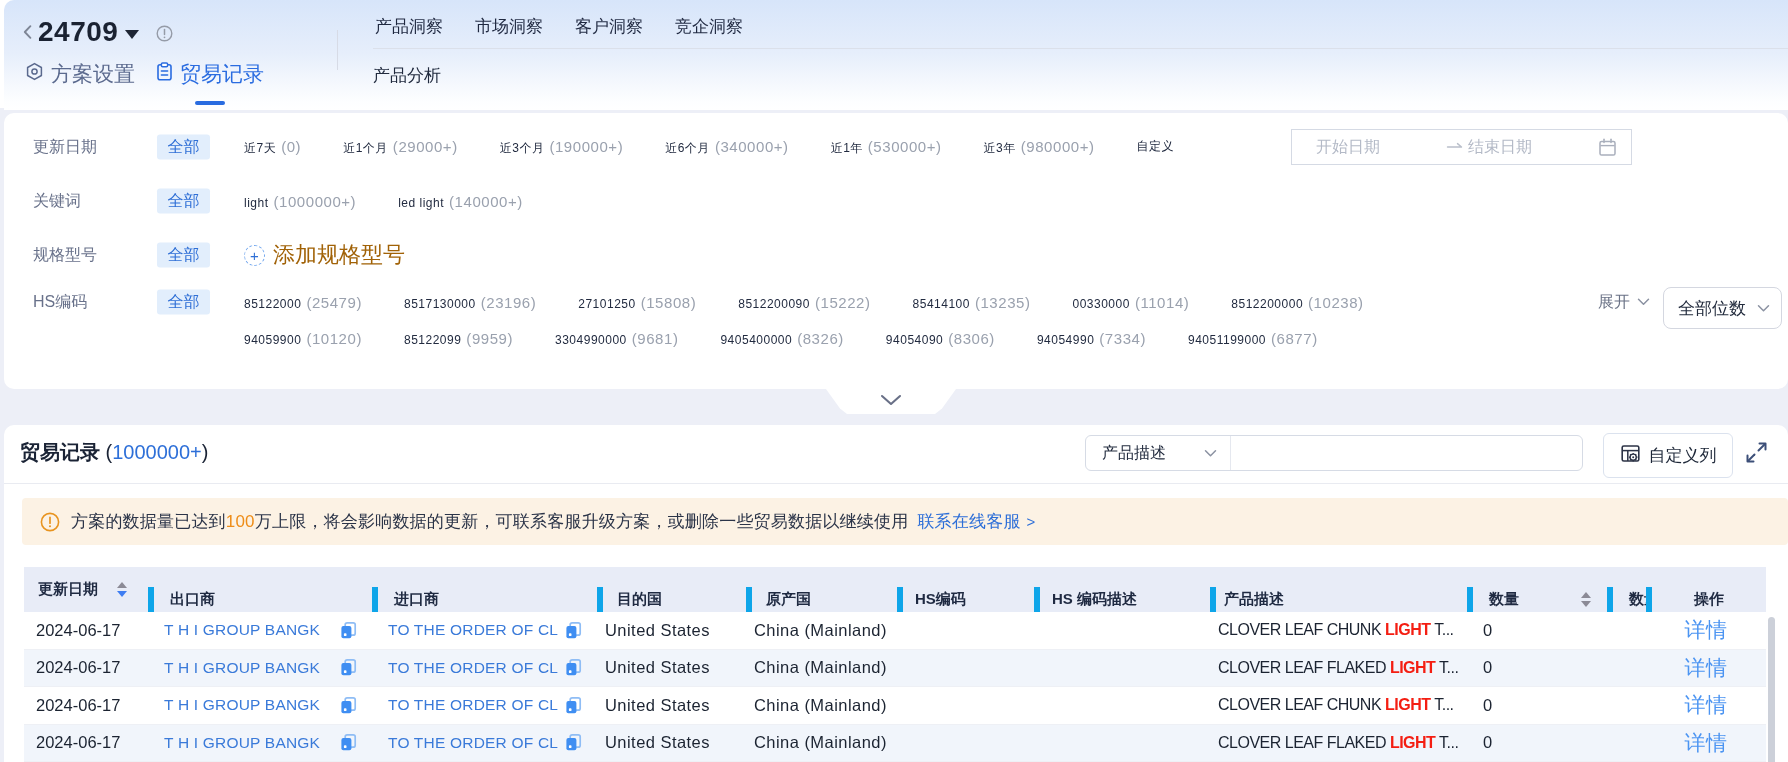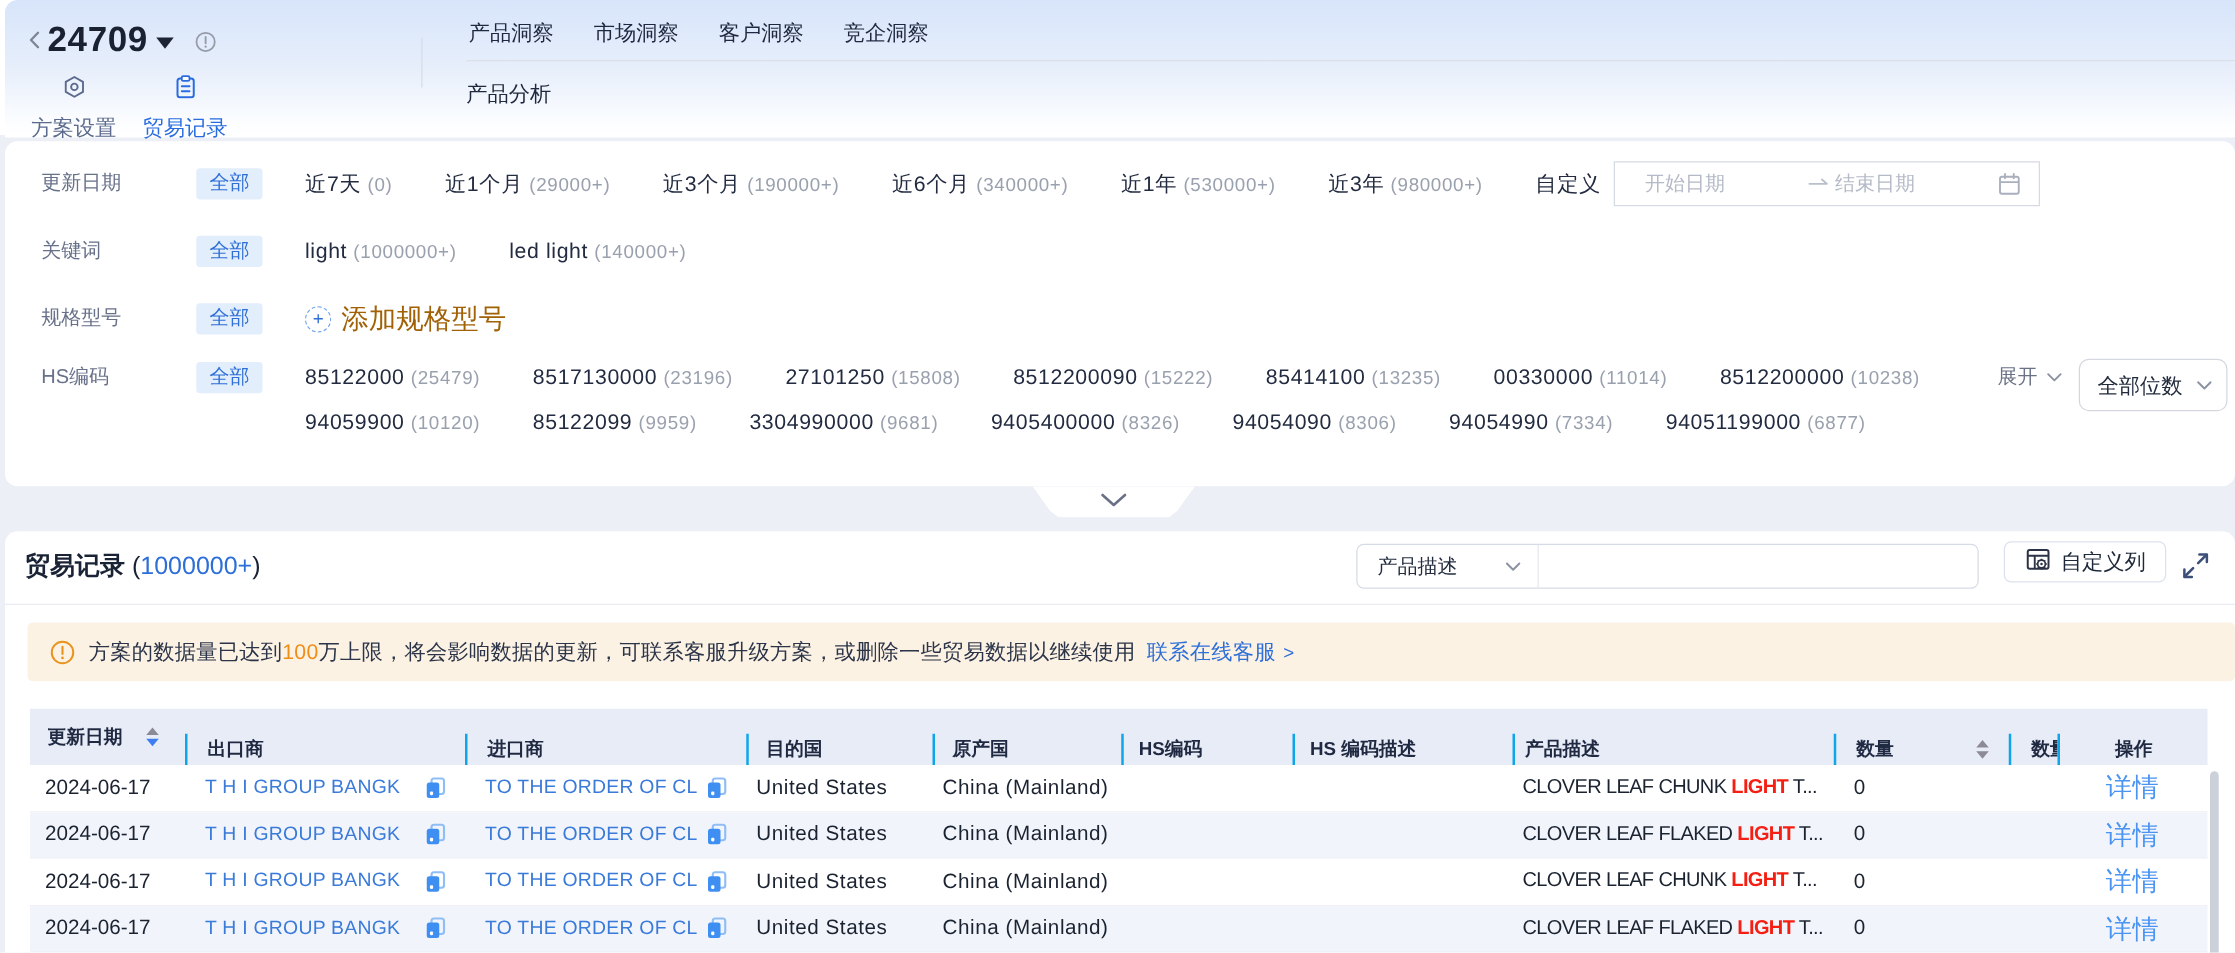--- a/index.html
+++ b/index.html
@@ -24,21 +24,21 @@
   .plan-id { font-size: 28px; font-weight: 700; color: #1a2232; letter-spacing: 0.5px; }
   .plan-caret {
     width: 0; height: 0; margin-left: 7px; margin-top: 4px;
     border-left: 7px solid transparent; border-right: 7px solid transparent;
     border-top: 9px solid #1d2534; cursor: pointer;
   }
   .info-icon { display: inline-flex; margin-left: 17px; margin-top: 2px; }
   .v-divider { position: absolute; left: 333px; top: 30px; width: 1px; height: 40px; background: #d7dbe6; }
 
   .header-tabs { position: absolute; left: 21px; top: 60px; display: flex; gap: 21px; }
-  .htab { display: flex; align-items: center; gap: 7px; font-size: 17px; color: #5b6a8e; cursor: pointer; position: relative; flex-direction: column; }
+  .htab { display: flex; align-items: center; gap: 7px; font-size: 21px; color: #5b6a8e; cursor: pointer; position: relative; }
   .htab.active { color: #2a6ce0; }
   .htab.active::after {
     content: ""; position: absolute; left: 50%; bottom: -17px; width: 30px; height: 4px;
     margin-left: -15px; border-radius: 2px; background: #2a6ce0;
   }
   .header-nav { position: absolute; left: 371px; top: 15px; display: flex; gap: 32px; }
   .hnav-item { font-size: 17px; color: #1f2840; cursor: pointer; }
   .nav-divider { position: absolute; left: 369px; right: 0; top: 48px; height: 1px; background: #dbe0ea; }
   .sub-nav { position: absolute; left: 369px; top: 64px; font-size: 17px; color: #202a3e; cursor: pointer; }
 
@@ -55,21 +55,21 @@
   .frow-5 { top: 212px; }
   .fr-label { position: absolute; left: 29px; top: 50%; transform: translateY(-50%); font-size: 16px; color: #68718a; }
   .fr-chip {
     position: absolute; left: 153px; top: 50%; transform: translateY(-50%);
     width: 53px; height: 25px; background: #e2eefc; color: #2f6fd6;
     font-size: 16px; display: flex; align-items: center; justify-content: center;
     border-radius: 3px; cursor: pointer;
   }
   .fr-opts { position: absolute; left: 240px; top: 50%; transform: translateY(-50%); display: flex; gap: 42px; white-space: nowrap; }
   .opt { display: inline-flex; align-items: baseline; cursor: pointer; }
-  .opt-label { font-size: 17px; color: #222b40; letter-spacing: 0.5px; }
+  .opt-label { font-size: 12px; color: #222b40; letter-spacing: 0.5px; }
   .opt-count { font-size: 15px; color: #9aa1ae; margin-left: 5px; letter-spacing: 0.55px; }
 
   .range-input {
     position: absolute; left: 1287px; top: -5px; width: 341px; height: 36px;
     border: 1px solid #d5dae4; border-radius: 0; background: #fff;
     display: flex; align-items: center;
   }
   .range-ph { font-size: 16px; color: #b4bac7; }
   .range-start { margin-left: 24px; width: 130px; }
   .range-arrow { display: inline-flex; }
@@ -116,21 +116,21 @@
     display: flex; align-items: center;
   }
   .sg-select { width: 145px; height: 100%; display: flex; align-items: center; border-right: 1px solid #e5e8ef; cursor: pointer; }
   .sg-select-label { font-size: 16px; color: #232c3f; margin-left: 16px; }
   .sg-select .chev { margin-left: auto; margin-right: 13px; }
   .sg-input { flex: 1; height: 100%; display: flex; align-items: center; }
   .sg-ph { font-size: 16px; color: #b9bfcb; margin-left: 18px; }
   .search-icon { margin-left: auto; margin-right: 13px; display: inline-flex; cursor: pointer; }
 
   .custom-col-btn {
-    position: absolute; left: 1599px; top: 8px; width: 130px; height: 33px;
+    position: absolute; left: 1599px; top: 8px; width: 130px; height: 45px;
     border: 1px solid #dbe2ee; border-radius: 6px; background: #fff;
     display: flex; align-items: center; justify-content: center; gap: 8px; cursor: pointer; text-align: right;
   }
   .custom-col-label { font-size: 17px; color: #1d2738; }
   .expand-btn { position: absolute; left: 1739px; top: 14px; width: 27px; height: 27px; cursor: pointer; }
   .tc-divider { position: absolute; left: 0; right: 0; top: 58px; height: 1px; background: #e9ebf1; }
 
   .notice {
     position: absolute; left: 18px; right: 0; top: 73px; height: 47px;
     background: #fcf2e4; border-radius: 4px; display: flex; align-items: center; padding-left: 18px;
@@ -141,21 +141,21 @@
   .notice-link { color: #2e6fd8; margin-left: 9px; cursor: pointer; }
   .notice-arrow { color: #2e6fd8; margin-left: 6px; font-size: 15px; cursor: pointer; }
 
   
   .tbl { position: absolute; left: 20px; top: 142px; width: 1742px; }
   .th { display: flex; height: 45px; background: #e8ecf7; }
   .th-cell {
     display: flex; align-items: center; font-size: 15px; font-weight: 700; color: #1f2a42;
     padding-left: 16px; position: relative; flex: none; overflow: hidden; white-space: nowrap;
   }
-  .th-cell + .th-cell { border-left: 2px solid #0ea5e9; margin-top: 20px; }
+  .th-cell + .th-cell { border-left: 6px solid #0ea5e9; margin-top: 20px; }
   .tr { display: flex; height: 37.5px; background: #fff; border-bottom: 1px solid #eef0f5; }
   .tr:nth-of-type(even) { background: #f1f5fb; }
   .td {
     display: flex; align-items: center; font-size: 16.5px; color: #1b2331;
     padding-left: 16px; position: relative; flex: none; overflow: hidden; white-space: nowrap;
     letter-spacing: 0.45px;
   }
   .td.c0 { letter-spacing: 0; }
   .c0 { width: 124px; padding-left: 12px; }
   .c1 { width: 224px; }

